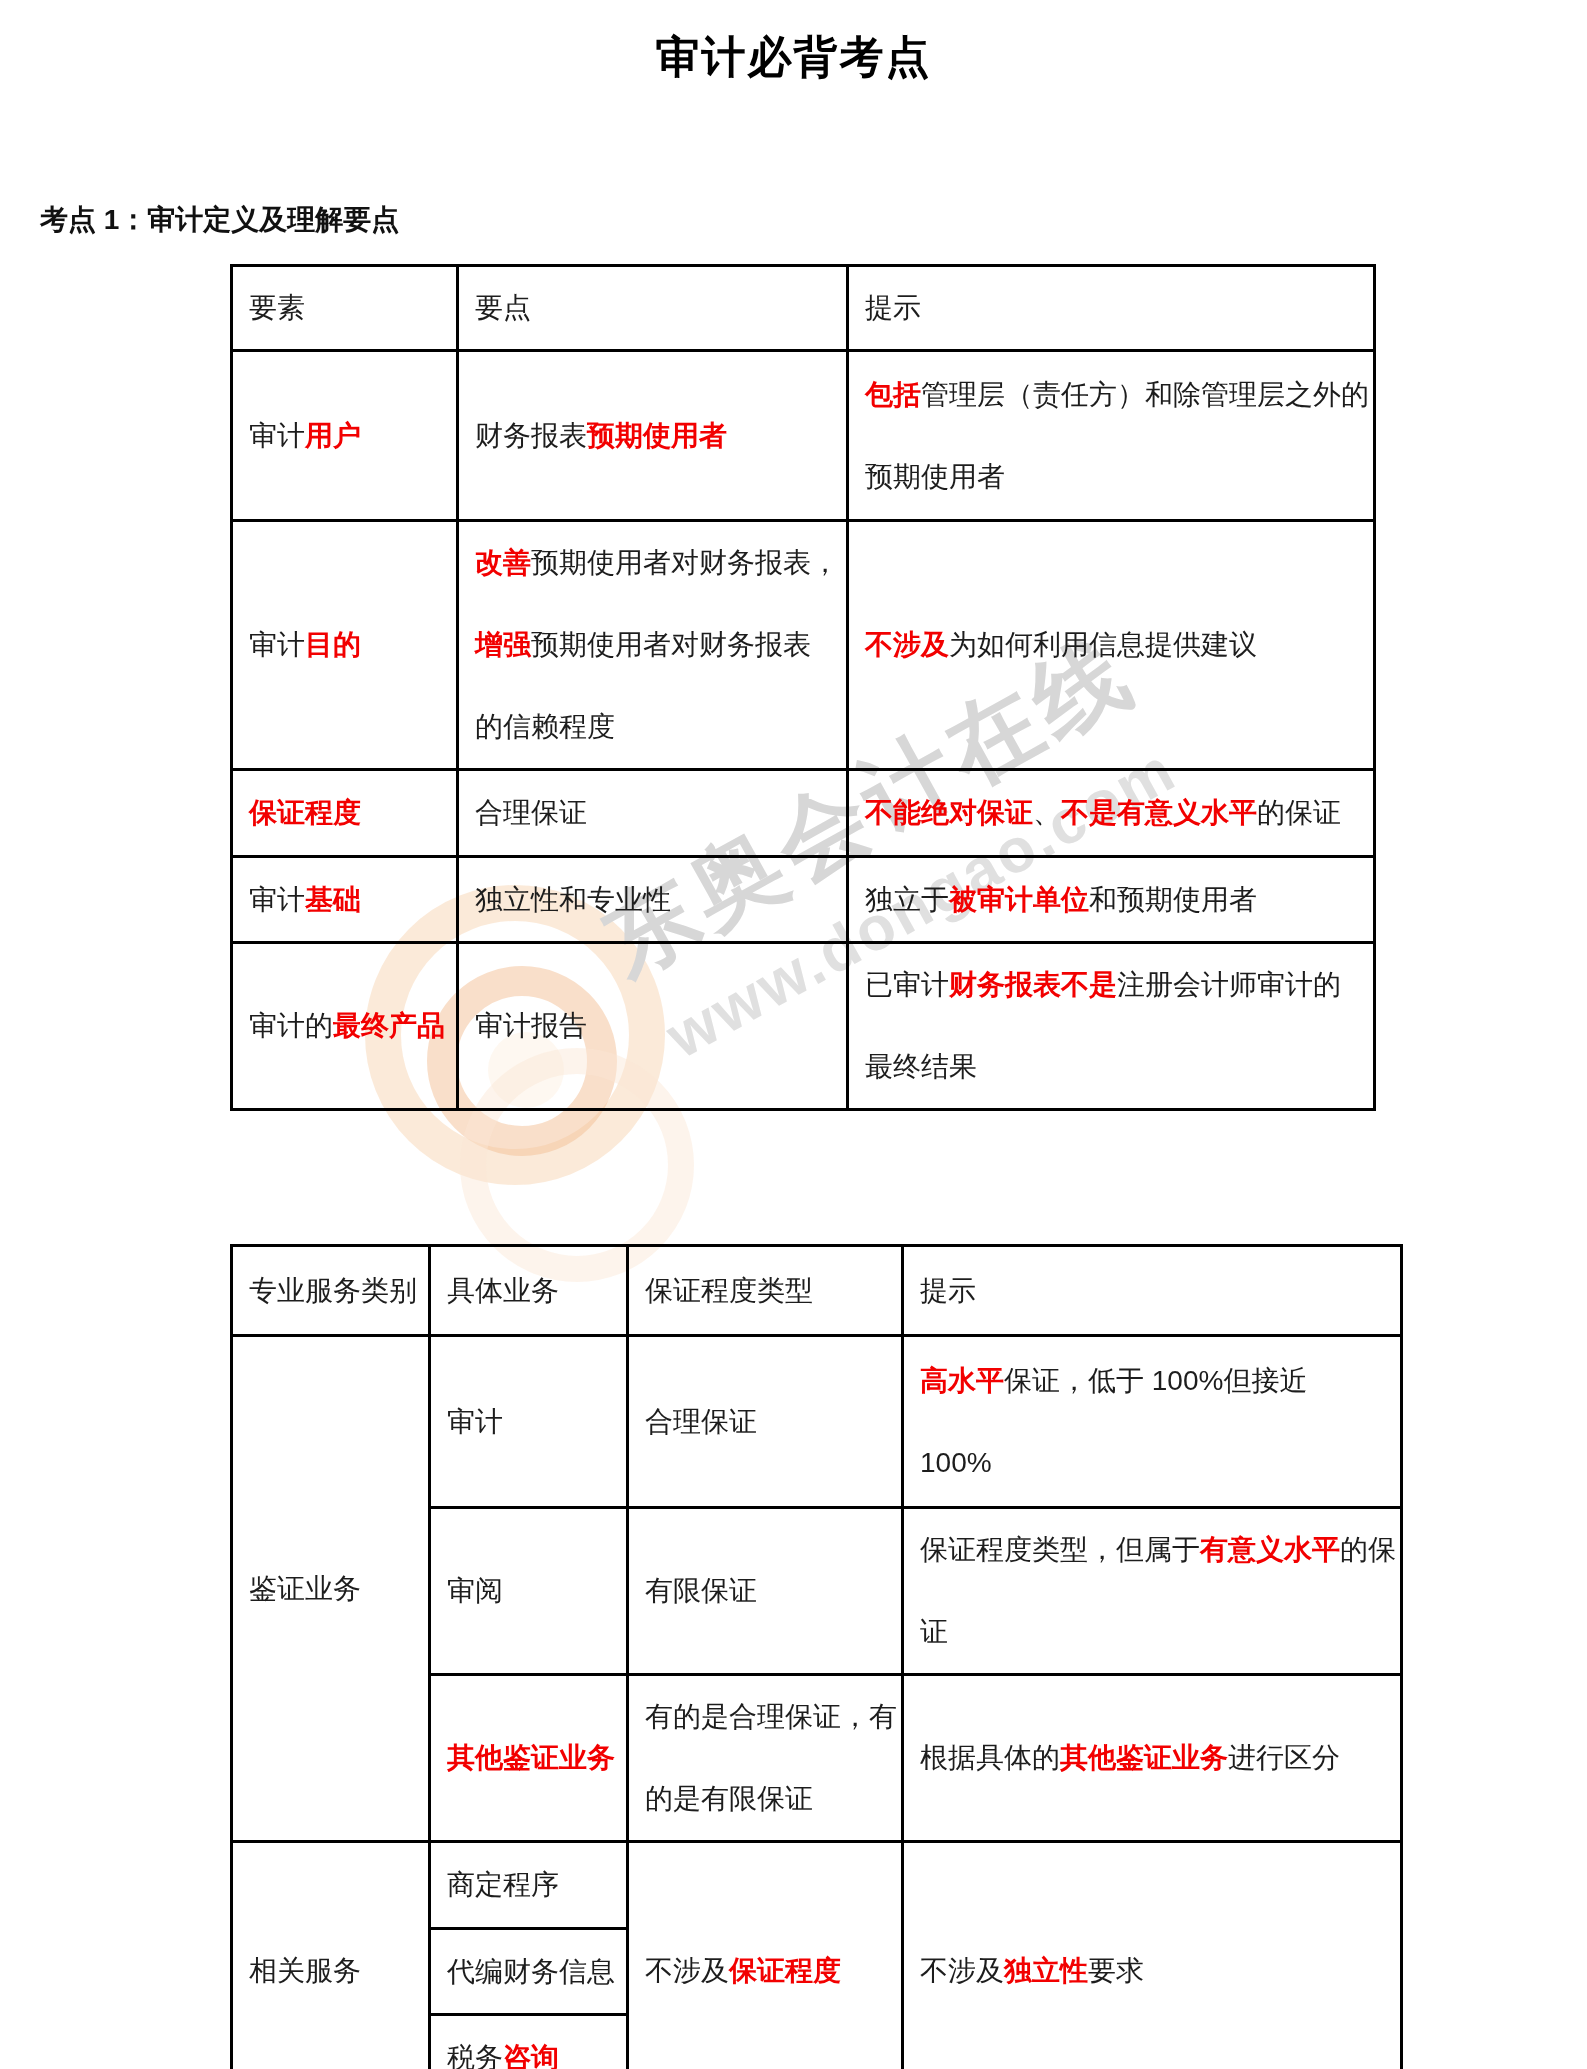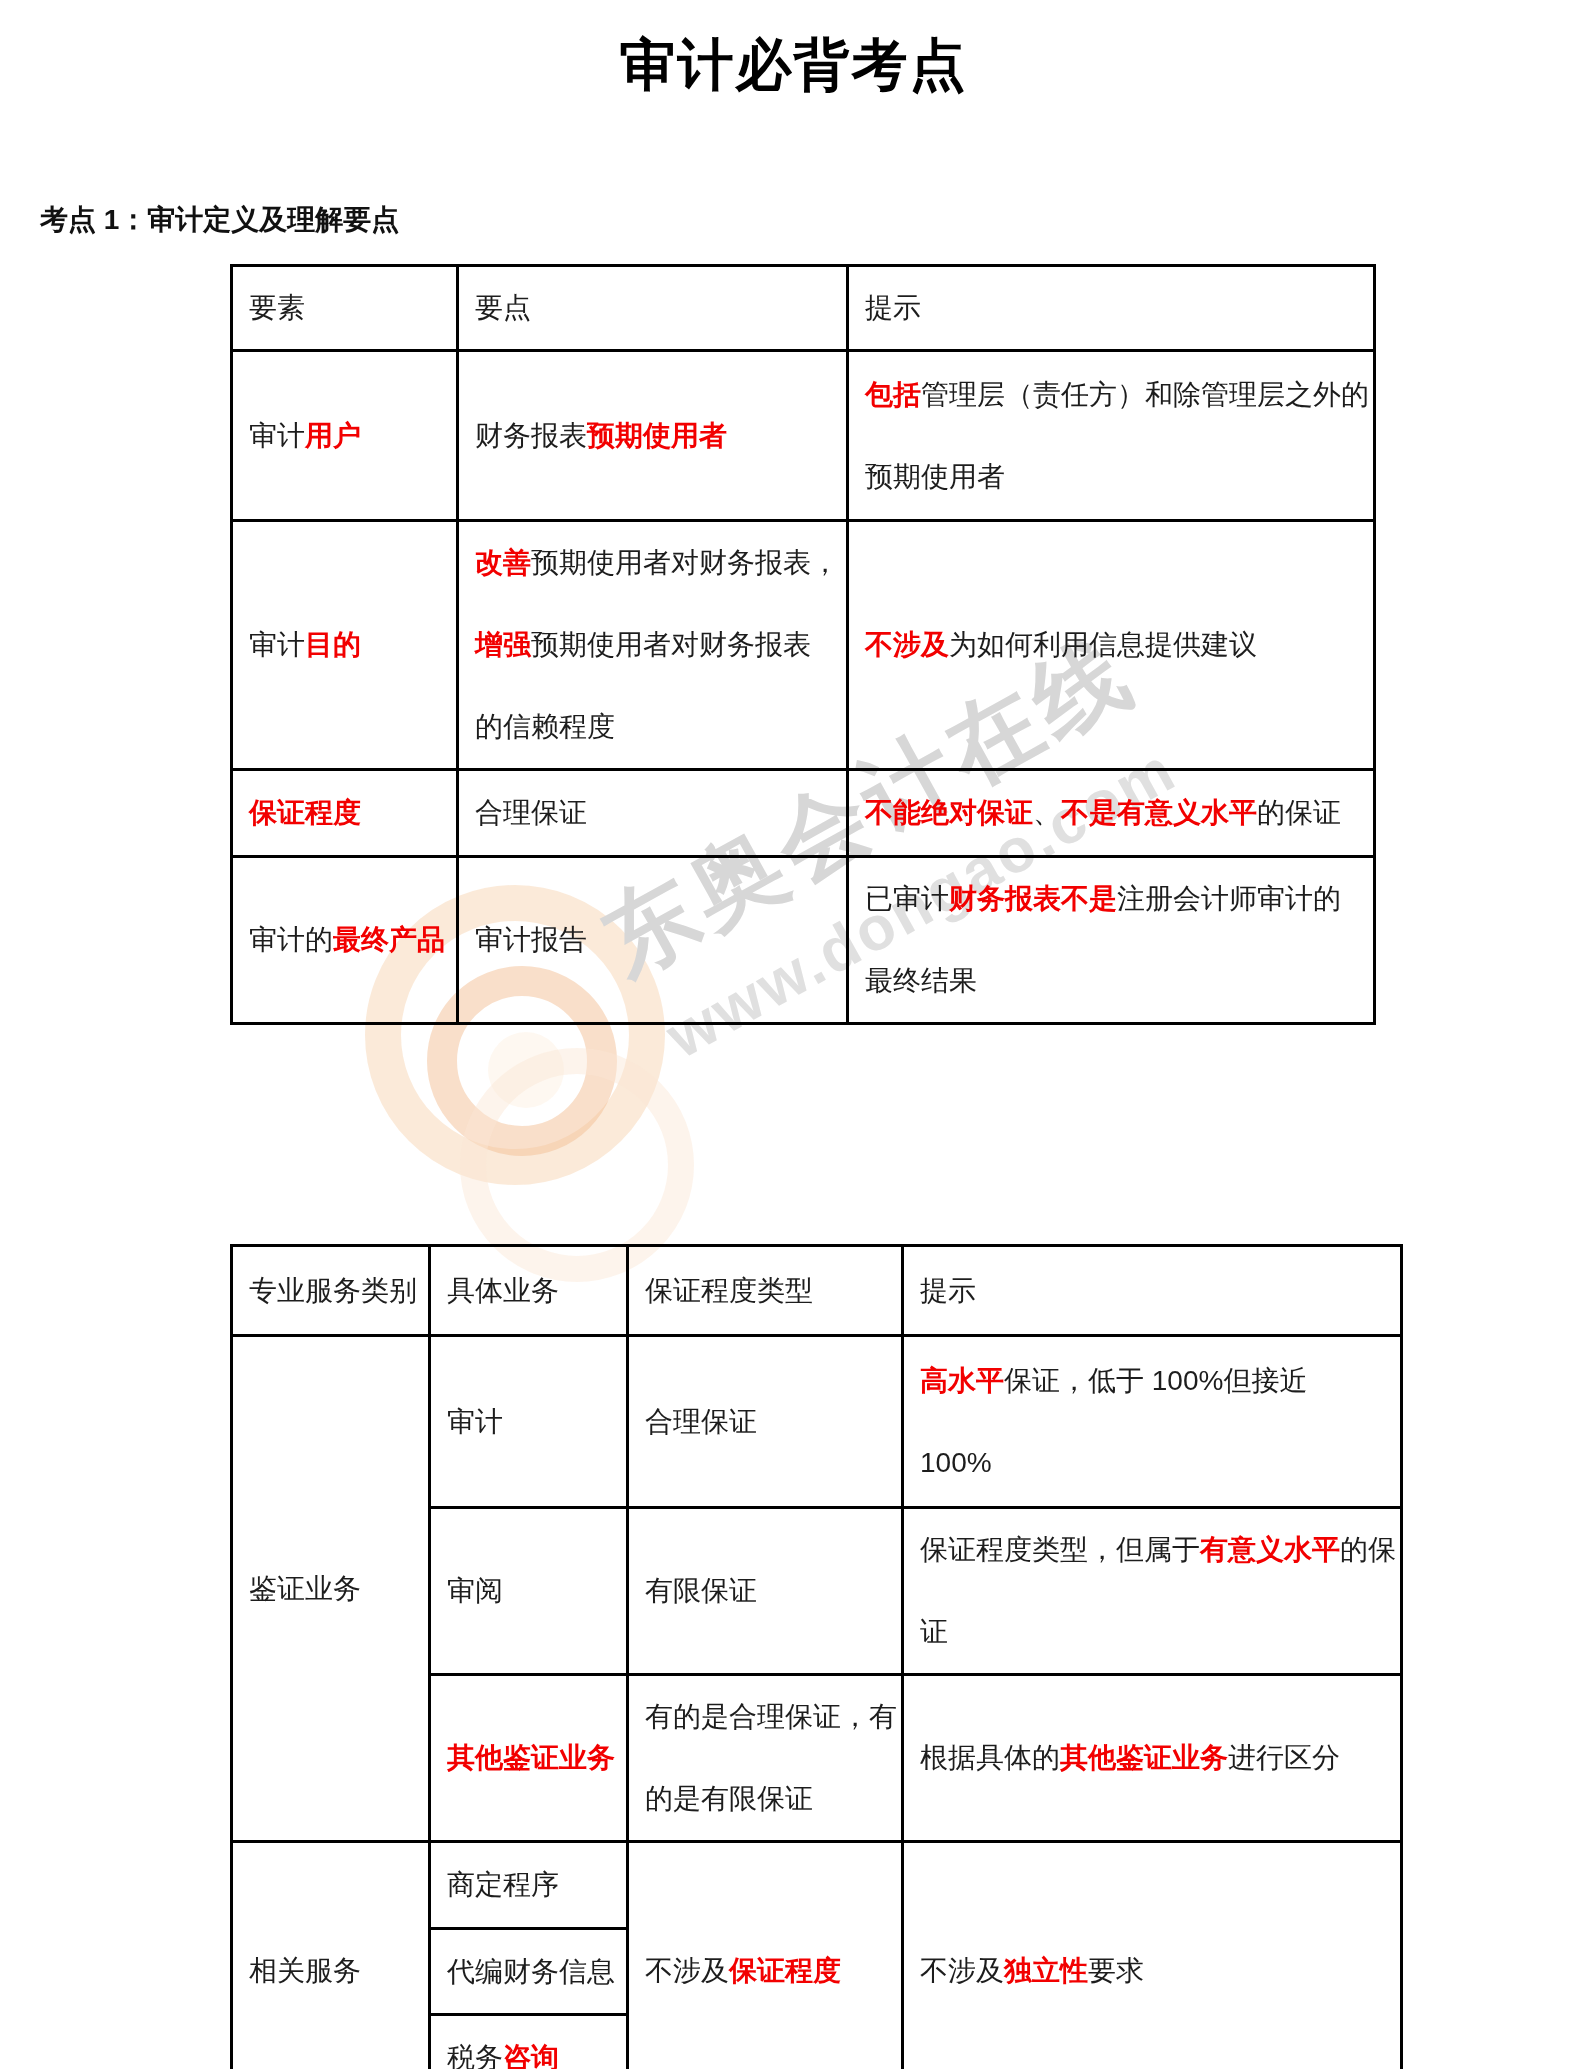--- a/index.html
+++ b/index.html
@@ -23,21 +23,21 @@
     font-size:92px;font-weight:700;letter-spacing:6px;
     color:var(--watermark-text-gray,#d7d7d7);
   }
   .wm-line2{
     margin-top:12px;font-size:62px;font-weight:700;letter-spacing:3px;
     color:var(--watermark-url-gray,#e0e0e0);
   }
   
   .title{
     position:absolute;top:28px;left:0;width:100%;z-index:2;
-    text-align:center;font-size:56px;font-weight:700;letter-spacing:2px;color:#000;
+    text-align:center;font-size:44px;font-weight:700;letter-spacing:2px;color:#000;
   }
   .heading{
     position:absolute;left:40px;z-index:2;
     font-size:28px;font-weight:700;color:#111;white-space:nowrap;
   }
   .h1{top:201px;}
   .h2{top:1127px;}
   .twrap{position:absolute;z-index:2;}
   .t1{left:230px;top:264px;}
   .t2{left:230px;top:1244px;}
@@ -138,20 +138,31 @@
             </td>
             <td class="cell">
               <div class="line"><span>合理保证</span></div>
             </td>
             <td class="cell">
               <div class="line"><span class="red">不能绝对保证</span><span>、</span><span class="red">不是有意义水平</span><span>的保证</span></div>
             </td>
           </tr>
           <tr class="data-row">
             <td class="cell">
+              <div class="line"><span>审计</span><span class="red">基础</span></div>
+            </td>
+            <td class="cell">
+              <div class="line"><span>独立性和专业性</span></div>
+            </td>
+            <td class="cell">
+              <div class="line"><span>独立于</span><span class="red">被审计单位</span><span>和预期使用者</span></div>
+            </td>
+          </tr>
+          <tr class="data-row">
+            <td class="cell">
               <div class="line"><span>审计的</span><span class="red">最终产品</span></div>
             </td>
             <td class="cell">
               <div class="line"><span>审计报告</span></div>
             </td>
             <td class="cell">
               <div class="line"><span>已审计</span><span class="red">财务报表不是</span><span>注册会计师审计的</span></div>
               <div class="line"><span>最终结果</span></div>
             </td>
           </tr>

